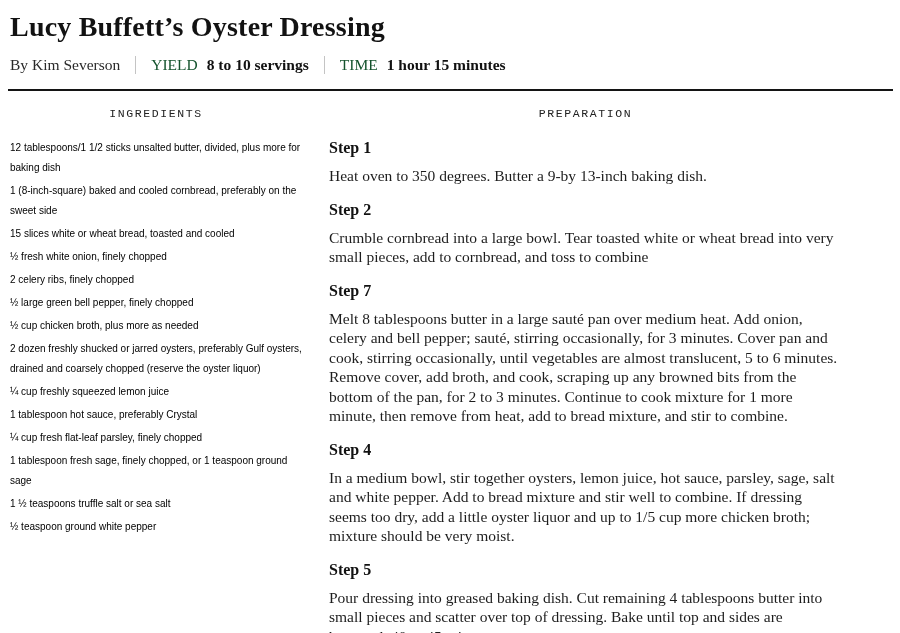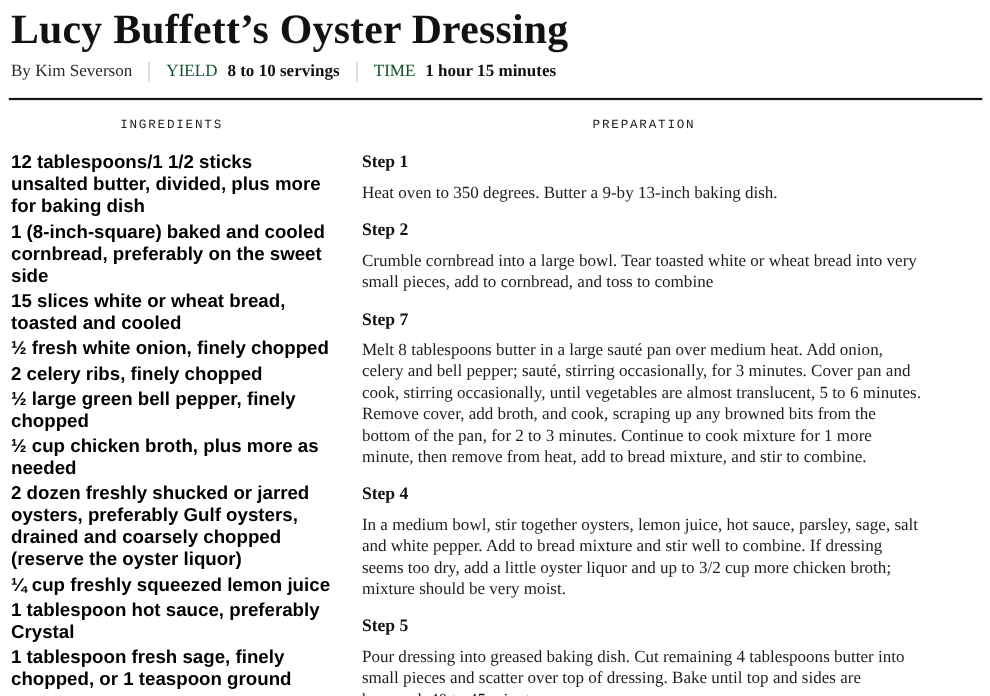--- a/index.html
+++ b/index.html
@@ -13,21 +13,21 @@
     overflow: hidden;
     font-family: "Liberation Serif", serif;
     color: #1a1a1a;
     position: relative;
   }
   .page {
     padding: 6px 8px 0 10px;
   }
   .recipe-title {
     font-family: "Liberation Serif", serif;
-    font-size: 38px;
+    font-size: 28px;
     font-weight: 700;
     letter-spacing: 0.2px;
     color: #121212;
     margin: 2px 0 0 0;
     line-height: 38px;
   }
   .byline-row {
     display: flex;
     align-items: baseline;
     margin-top: 10px;
@@ -80,22 +80,22 @@
     font-size: 11.5px;
     font-weight: 400;
     letter-spacing: 1.6px;
     text-align: center;
     color: #222;
     margin: 0 0 17px 0;
     line-height: 14px;
   }
   .ingredient {
     font-family: "Liberation Sans", sans-serif;
-    font-size: 17px;
-    font-weight: 700;
+    font-size: 10px;
+    font-weight: 400;
     line-height: 20px;
     color: #000000;
     margin: 0 0 3px 0;
   }
   .step {
     margin: 0 0 14px 0;
   }
   .step-label {
     font-family: "Liberation Serif", serif;
     font-size: 16px;
@@ -140,20 +140,21 @@
           <p class="ingredient">12 tablespoons/1 1/2 sticks unsalted butter, divided, plus more for baking dish</p>
           <p class="ingredient">1 (8-inch-square) baked and cooled cornbread, preferably on the sweet side</p>
           <p class="ingredient">15 slices white or wheat bread, toasted and cooled</p>
           <p class="ingredient">½ fresh white onion, finely chopped</p>
           <p class="ingredient">2 celery ribs, finely chopped</p>
           <p class="ingredient">½ large green bell pepper, finely chopped</p>
           <p class="ingredient">½ cup chicken broth, plus more as needed</p>
           <p class="ingredient">2 dozen freshly shucked or jarred oysters, preferably Gulf oysters, drained and coarsely chopped (reserve the oyster liquor)</p>
           <p class="ingredient">¼ cup freshly squeezed lemon juice</p>
           <p class="ingredient">1 tablespoon hot sauce, preferably Crystal</p>
+          <p class="ingredient">¼ cup fresh flat-leaf parsley, finely chopped</p>
           <p class="ingredient">1 tablespoon fresh sage, finely chopped, or 1 teaspoon ground sage</p>
           <p class="ingredient">1 ½ teaspoons truffle salt or sea salt</p>
           <p class="ingredient">½ teaspoon ground white pepper</p>
         </div>
     </div>
 
     <div class="col-preparation">
       <h2 class="col-header">PREPARATION</h2>
       <div>
           <div class="step">
@@ -163,21 +164,21 @@
           <div class="step">
             <h3 class="step-label">Step 2</h3>
             <p class="step-text">Crumble cornbread into a large bowl. Tear toasted white or wheat bread into very small pieces, add to cornbread, and toss to combine</p>
           </div>
           <div class="step">
             <h3 class="step-label">Step 7</h3>
             <p class="step-text">Melt 8 tablespoons butter in a large sauté pan over medium heat. Add onion, celery and bell pepper; sauté, stirring occasionally, for 3 minutes. Cover pan and cook, stirring occasionally, until vegetables are almost translucent, 5 to 6 minutes. Remove cover, add broth, and cook, scraping up any browned bits from the bottom of the pan, for 2 to 3 minutes. Continue to cook mixture for 1 more minute, then remove from heat, add to bread mixture, and stir to combine.</p>
           </div>
           <div class="step">
             <h3 class="step-label">Step 4</h3>
-            <p class="step-text">In a medium bowl, stir together oysters, lemon juice, hot sauce, parsley, sage, salt and white pepper. Add to bread mixture and stir well to combine. If dressing seems too dry, add a little oyster liquor and up to 3/2 cup more chicken broth; mixture should be very moist.</p>
+            <p class="step-text">In a medium bowl, stir together oysters, lemon juice, hot sauce, parsley, sage, salt and white pepper. Add to bread mixture and stir well to combine. If dressing seems too dry, add a little oyster liquor and up to 1/5 cup more chicken broth; mixture should be very moist.</p>
           </div>
           <div class="step">
             <h3 class="step-label">Step 5</h3>
             <p class="step-text">Pour dressing into greased baking dish. Cut remaining 4 tablespoons butter into small pieces and scatter over top of dressing. Bake until top and sides are browned, 40 to 45 minutes.</p>
           </div>
         </div>
     </div>
 
   </div>
 </div>

